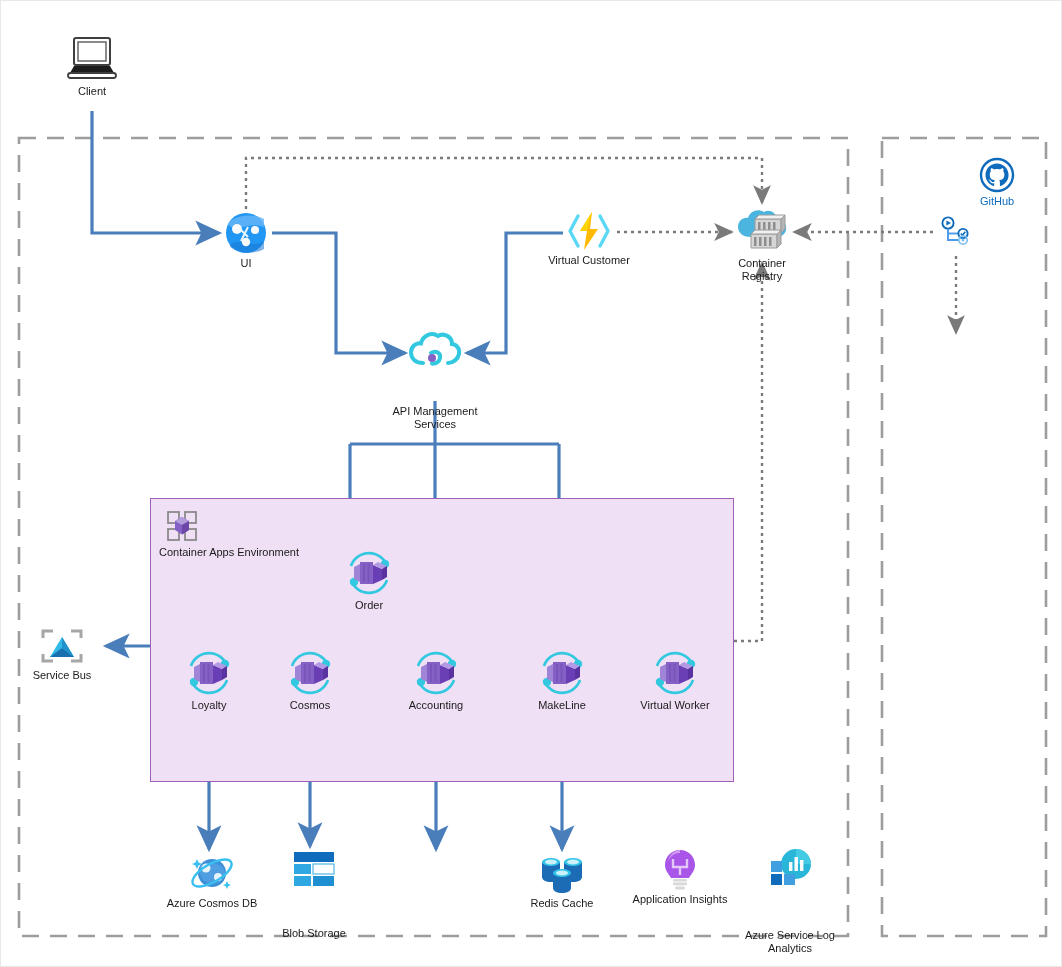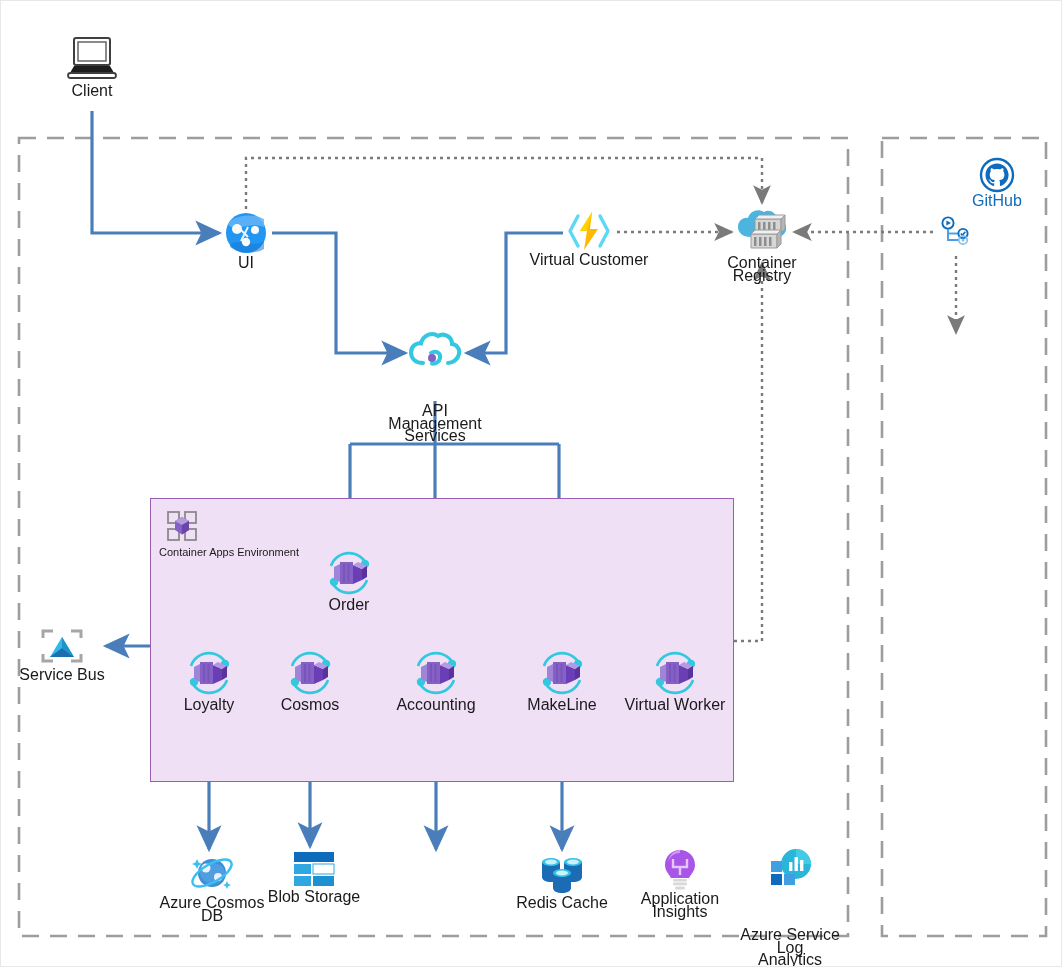--- a/index.html
+++ b/index.html
@@ -4,21 +4,21 @@
 <title>Azure Container Apps Architecture</title>
 <style>
   html,body{margin:0;padding:0;background:#ffffff;}
   body{font-family:"Liberation Sans",sans-serif;}
   #stage{position:relative;width:1062px;height:967px;background:#ffffff;overflow:hidden;
          border:1px solid #e8e8e8;box-sizing:border-box;}
   #wires{position:absolute;left:0;top:0;width:1062px;height:967px;pointer-events:none;}
   .node{position:absolute;display:flex;flex-direction:column;align-items:center;
         width:120px;margin-left:-60px;}
   .node .glyph{display:flex;align-items:center;justify-content:center;}
-  .node .cap{margin-top:2px;font-size:16px;line-height:12.5px;color:#1a1a1a;
+  .node .cap{margin-top:2px;font-size:11px;line-height:12.5px;color:#1a1a1a;
              text-align:center;white-space:pre-line;}
   .cap.blue{color:#0f6cbd;}
   .zone-label{position:absolute;font-size:11px;color:#1a1a1a;white-space:nowrap;}
   .capenv{position:absolute;background:#f0e0f5;border:1px solid #9b5fb5;box-sizing:border-box;}
 </style>
 </head>
 <body>
 
 <div id="stage">
 
@@ -220,21 +220,21 @@
             <path d="M14,34 L4,34 L4,27"></path>
         </g>
         <path d="M11,30 L23,10 L35,30 Z" fill="#31b9e8"></path>
         <path d="M11,30 L23,21 L35,30 Z" fill="#1a6fae"></path>
         <path d="M23,10 L35,30 L23,21 Z" fill="#2191cc"></path>
       </svg>
     </div>
     <div class="cap">Service Bus</div>
   </div>
 
-  <div class="node" style="left:348px;top:548px;">
+  <div class="node" style="left:368px;top:548px;">
     <div class="glyph">
       <svg width="54" height="48" viewBox="0 0 54 48">
         <path d="M9,17 A19,19 0 0,1 45,17" fill="none" stroke="#32c8e0" stroke-width="2.6"></path>
         <path d="M45,31 A19,19 0 0,1 9,31" fill="none" stroke="#32c8e0" stroke-width="2.6"></path>
         <circle cx="43" cy="15" r="4.2" fill="#32c8e0"></circle>
         <circle cx="12" cy="33" r="4.2" fill="#32c8e0"></circle>
         <path d="M12,18 L18,15 L18,33 L12,30 Z" fill="#a084d8"></path>
         <path d="M18,13 L31,13 L31,35 L18,35 Z" fill="#8661c5"></path>
         <path d="M21,15 L23,15 L23,33 L21,33 Z" fill="#6f4bb0" opacity=".55"></path>
         <path d="M25.5,15 L27.5,15 L27.5,33 L25.5,33 Z" fill="#6f4bb0" opacity=".55"></path>
@@ -349,21 +349,21 @@
         <circle cx="19" cy="17" r="4.5" fill="#e8f2fb"></circle>
         <circle cx="31" cy="26" r="4" fill="#e8f2fb"></circle>
         <ellipse cx="25" cy="22" rx="22" ry="9" transform="rotate(-30 25 22)" fill="none" stroke="#3ac0f0" stroke-width="2.4"></ellipse>
         <path d="M10,8 l1.6,3.6 L15,13 l-3.4,1.5 L10,18 l-1.6,-3.5 L5,13 l3.4,-1.4 Z" fill="#3ac0f0"></path>
         <path d="M40,30 l1.2,2.7 L44,34 l-2.6,1.1 L40,38 l-1.2,-2.8 L36,34 l2.6,-1.1 Z" fill="#3ac0f0"></path>
       </svg>
     </div>
     <div class="cap">Azure Cosmos DB</div>
   </div>
 
-  <div class="node" style="left:313px;top:848px;">
+  <div class="node" style="left:313px;top:848px;gap:36px;">
     <div class="glyph">
       <svg width="46" height="40" viewBox="0 0 46 40">
         <rect x="3" y="3" width="40" height="10" fill="#0f6cbd"></rect>
         <rect x="3" y="15" width="17" height="10" fill="#2fa7e0"></rect>
         <rect x="22" y="15" width="21" height="10" fill="#ffffff" stroke="#2fa7e0" stroke-width="1"></rect>
         <rect x="3" y="27" width="17" height="10" fill="#2fa7e0"></rect>
         <rect x="22" y="27" width="21" height="10" fill="#1e8fd0"></rect>
       </svg>
     </div>
     <div class="cap">Blob Storage</div>

